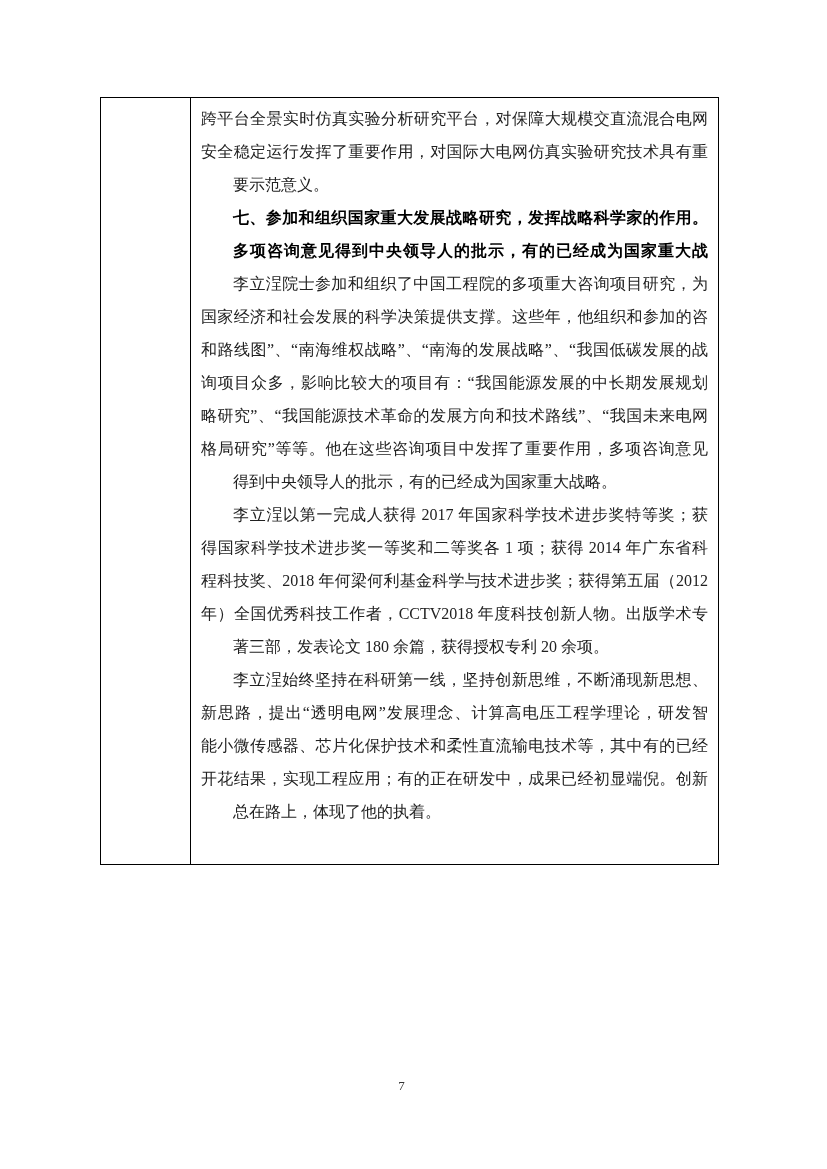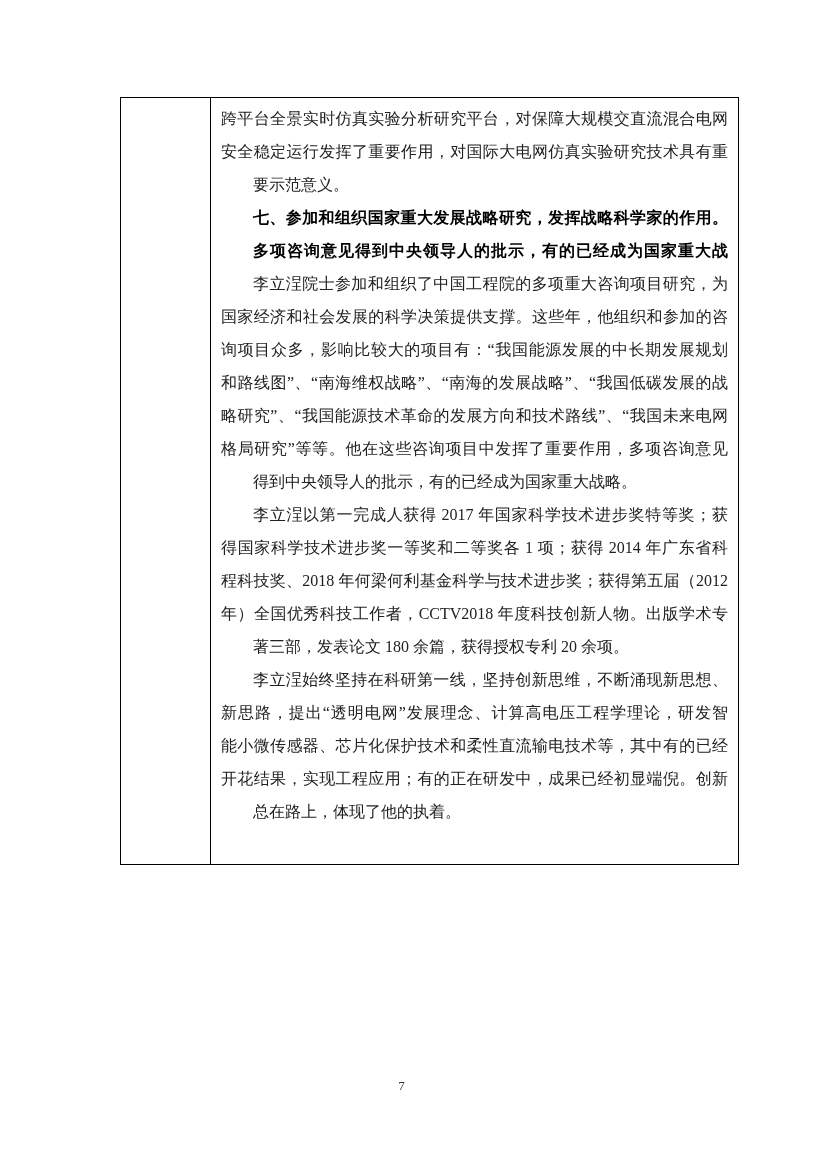--- a/index.html
+++ b/index.html
@@ -6,21 +6,21 @@
   html, body { background: #ffffff; }
   body {
     width: 827px; height: 1169px;
     position: relative;
     font-family: "Liberation Serif", "DejaVu Serif", serif;
     color: #212121;
     overflow: hidden;
   }
   .doc-table {
     position: absolute;
-    left: 120px; top: 97px;
+    left: 100px; top: 97px;
     width: 619px; height: 768px;
     border: 1px solid #000000;
     display: flex;
     background: #ffffff;
   }
   .cell-left {
     width: 90px;
     border-right: 1px solid #000000;
     flex: 0 0 auto;
   }
@@ -69,22 +69,22 @@
         <div class="line">安全稳定运行发挥了重要作用，对国际大电网仿真实验研究技术具有重</div>
         <div class="line last">要示范意义。</div>
       </div>
       <div class="para heading">
         <div class="line indent">七、参加和组织国家重大发展战略研究，发挥战略科学家的作用。</div>
         <div class="line last">多项咨询意见得到中央领导人的批示，有的已经成为国家重大战略。</div>
       </div>
       <div class="para">
         <div class="line indent">李立浧院士参加和组织了中国工程院的多项重大咨询项目研究，为</div>
         <div class="line">国家经济和社会发展的科学决策提供支撑。这些年，他组织和参加的咨</div>
+        <div class="line">和路线图”、“南海维权战略”、“南海的发展战略”、“我国低碳发展的战</div>
         <div class="line">询项目众多，影响比较大的项目有：“我国能源发展的中长期发展规划</div>
-        <div class="line">和路线图”、“南海维权战略”、“南海的发展战略”、“我国低碳发展的战</div>
         <div class="line">略研究”、“我国能源技术革命的发展方向和技术路线”、“我国未来电网</div>
         <div class="line">格局研究”等等。他在这些咨询项目中发挥了重要作用，多项咨询意见</div>
         <div class="line last">得到中央领导人的批示，有的已经成为国家重大战略。</div>
       </div>
       <div class="para">
         <div class="line indent">李立浧以第一完成人获得 2017 年国家科学技术进步奖特等奖；获</div>
         <div class="line">得国家科学技术进步奖一等奖和二等奖各 1 项；获得 2014 年广东省科</div>
         <div class="line">程科技奖、2018 年何梁何利基金科学与技术进步奖；获得第五届（2012</div>
         <div class="line">年）全国优秀科技工作者，CCTV2018 年度科技创新人物。出版学术专</div>
         <div class="line last">著三部，发表论文 180 余篇，获得授权专利 20 余项。</div>

